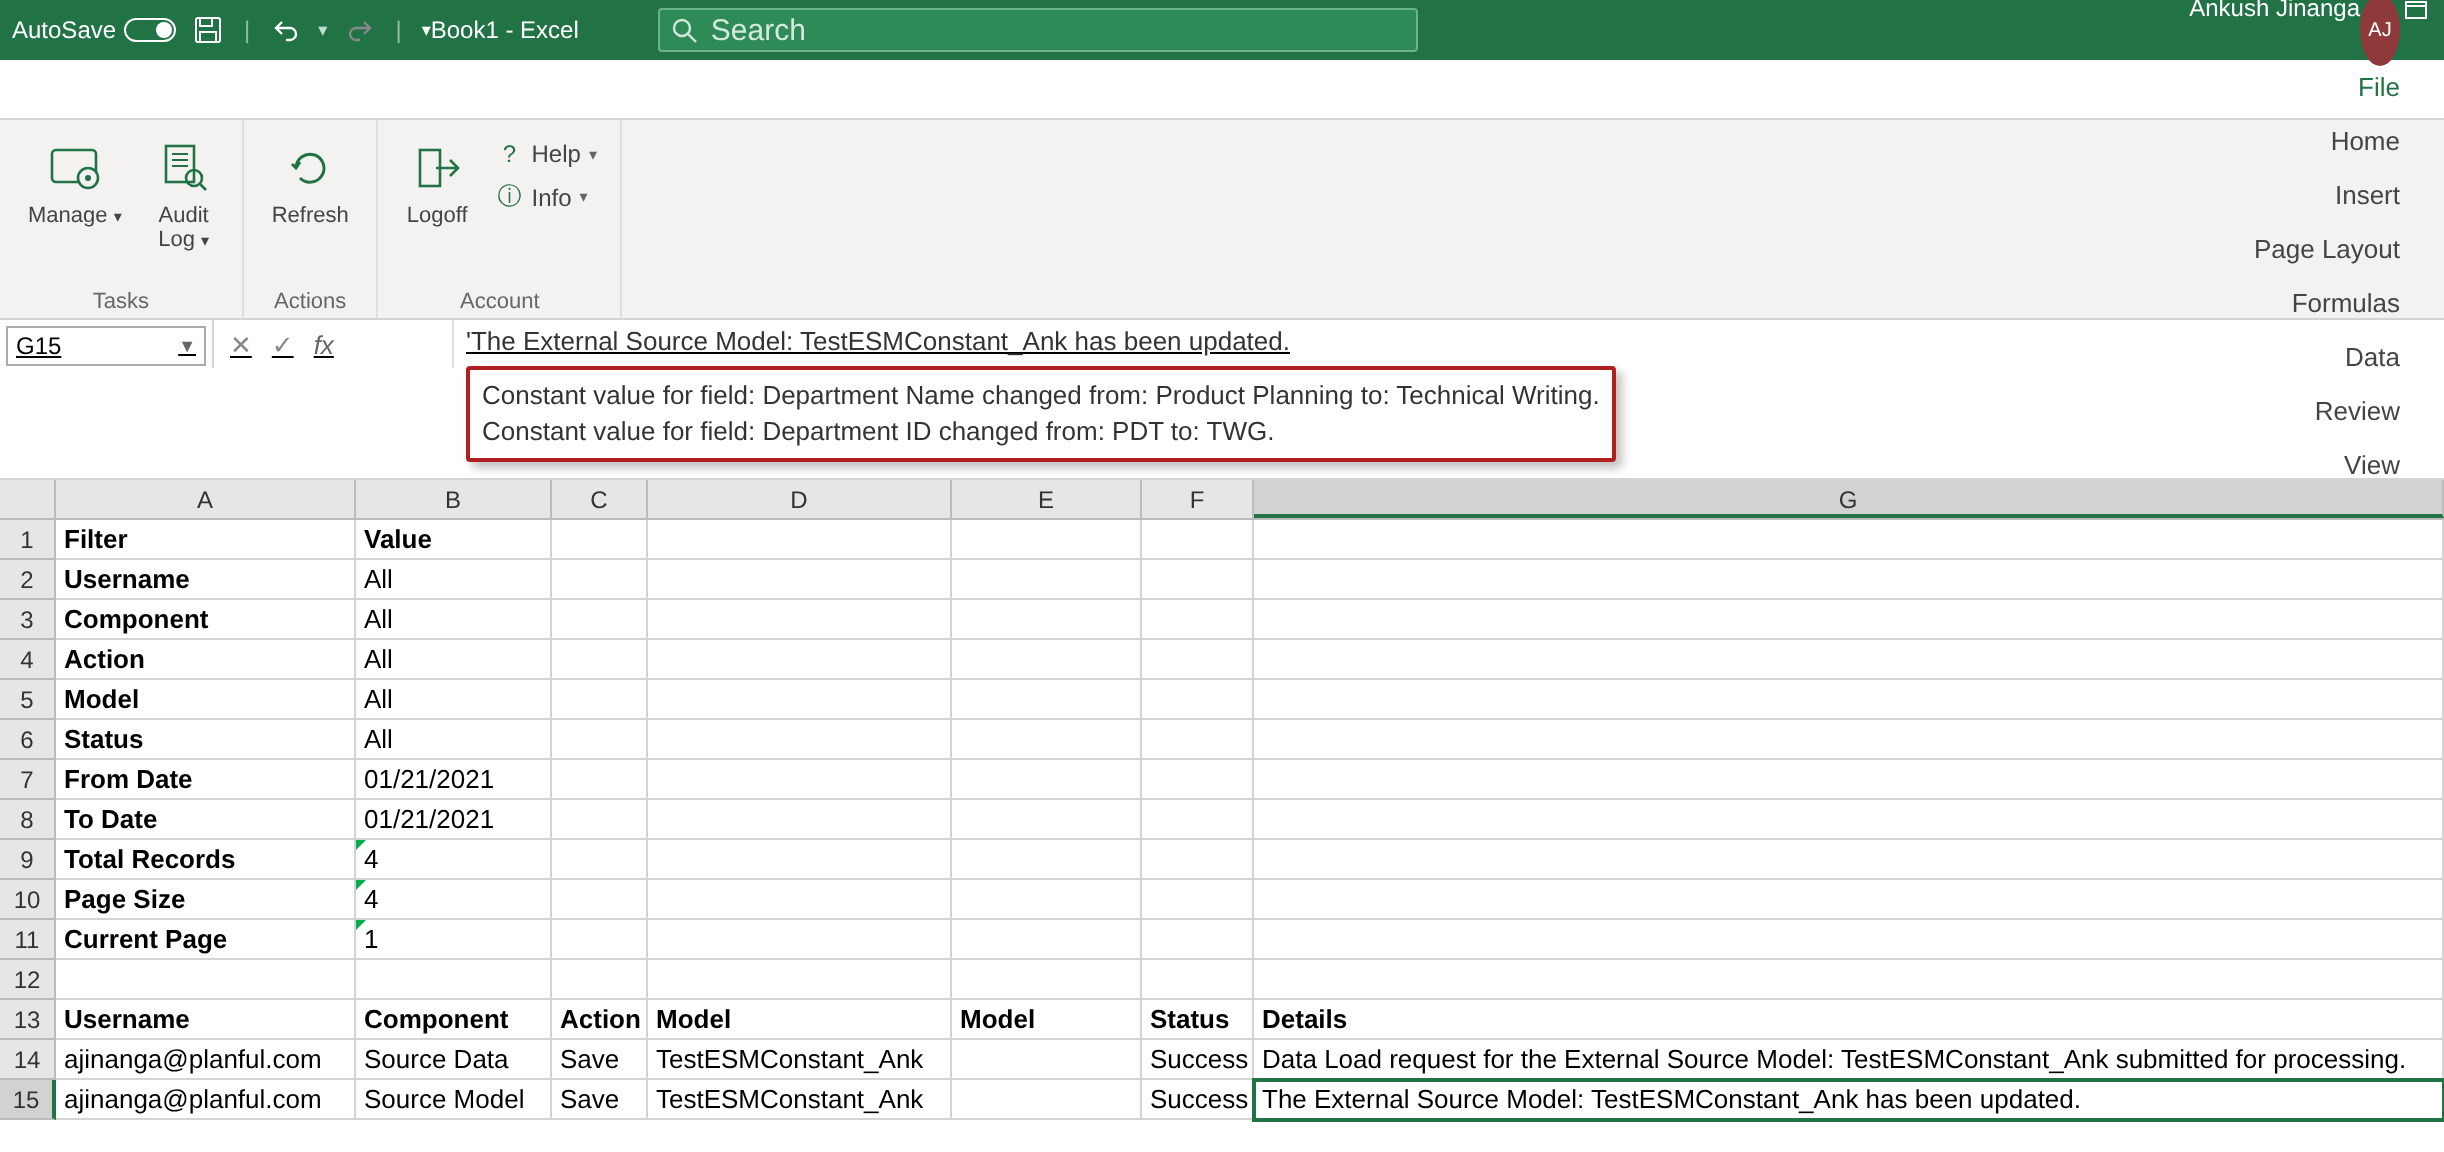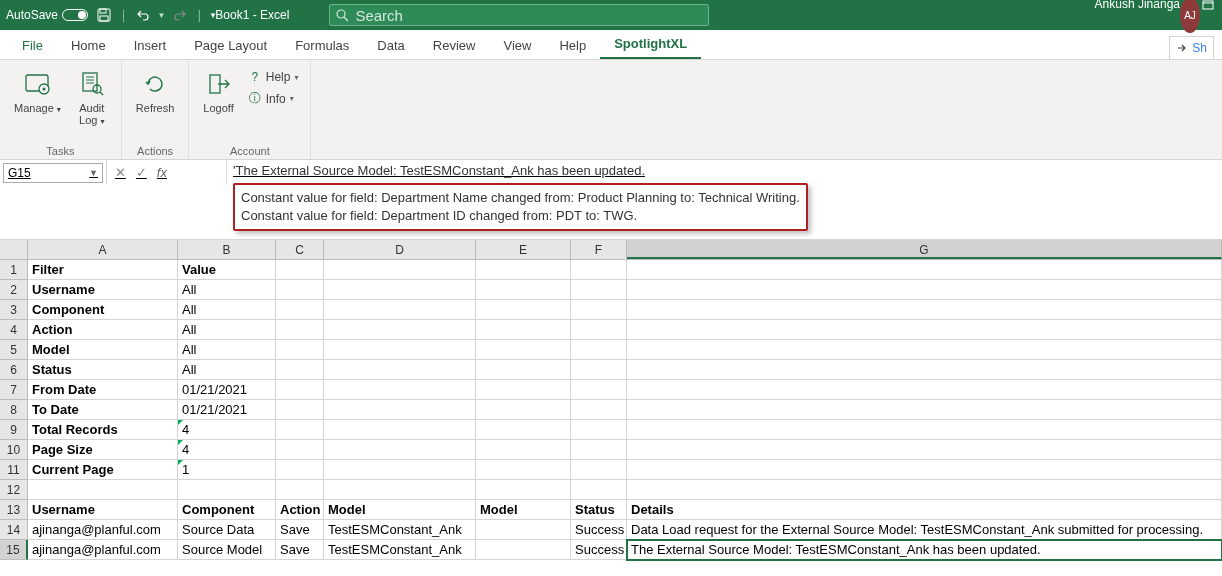--- a/index.html
+++ b/index.html
@@ -15,21 +15,21 @@
     .tb-sep { color: rgba(255,255,255,0.5); margin: 0 2px; }
     .titlebar .center { flex: 1; display: flex; align-items: center; gap: 40px; }
     .doc-title { white-space: nowrap; }
     .searchbox { display: flex; align-items: center; background: #2e8b57; border: 1px solid #6db38a; height: 22px; width: 380px; border-radius: 2px; padding: 0 6px; color: #d4e8dd; gap: 6px; }
     .searchbox input { flex: 1; background: transparent; border: none; outline: none; color: #ffffff; font-size: 15px; }
     .searchbox input::placeholder { color: #d4e8dd; }
     .titlebar .right { display: flex; align-items: flex-start; gap: 0; }
     .avatar { width: 20px; height: 36px; background: #8e3a3a; border-radius: 50%; display: flex; align-items: center; justify-content: center; font-size: 10px; color: #fff; }
     
     
-    .tabstrip { height: 30px; background: #fff; display: flex; align-items: flex-end; padding: 0 8px; border-bottom: 1px solid #d4d4d4; font-size: 13px; color: #444; gap: 0; }
+    .tabstrip { height: 30px; background: #fff; display: flex; align-items: flex-end; padding: 0 8px; border-bottom: 1px solid #d4d4d4; font-size: 13px; color: #444; gap: 0; flex-direction: column; }
     .tab { padding: 6px 14px; cursor: pointer; color: #444; }
     .tab.active { color: #217346; border-bottom: 2px solid #217346; font-weight: 600; }
     .tab.file { color: #217346; }
     .tabstrip .spacer { flex: 1; }
     .share-btn { display: flex; align-items: center; gap: 4px; padding: 4px 6px; border: 1px solid #d4d4d4; border-bottom: none; font-size: 12px; color: #3b82f6; }
     
     
     .ribbon { height: 100px; background: #f3f2f1; border-bottom: 1px solid #d4d4d4; display: flex; }
     .ribbon-group { display: flex; flex-direction: column; align-items: center; padding: 4px 8px 2px; border-right: 1px solid #e1dfdd; }
     .ribbon-group-body { flex: 1; display: flex; align-items: flex-start; gap: 4px; }

